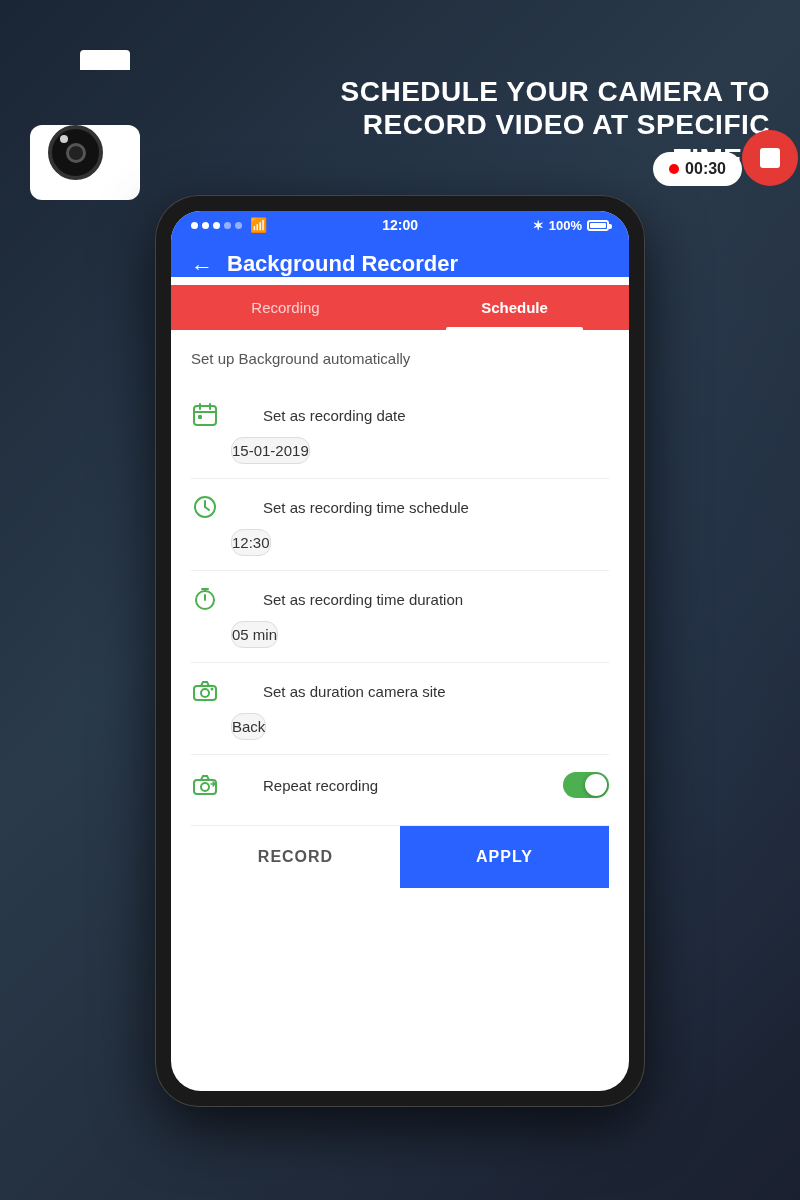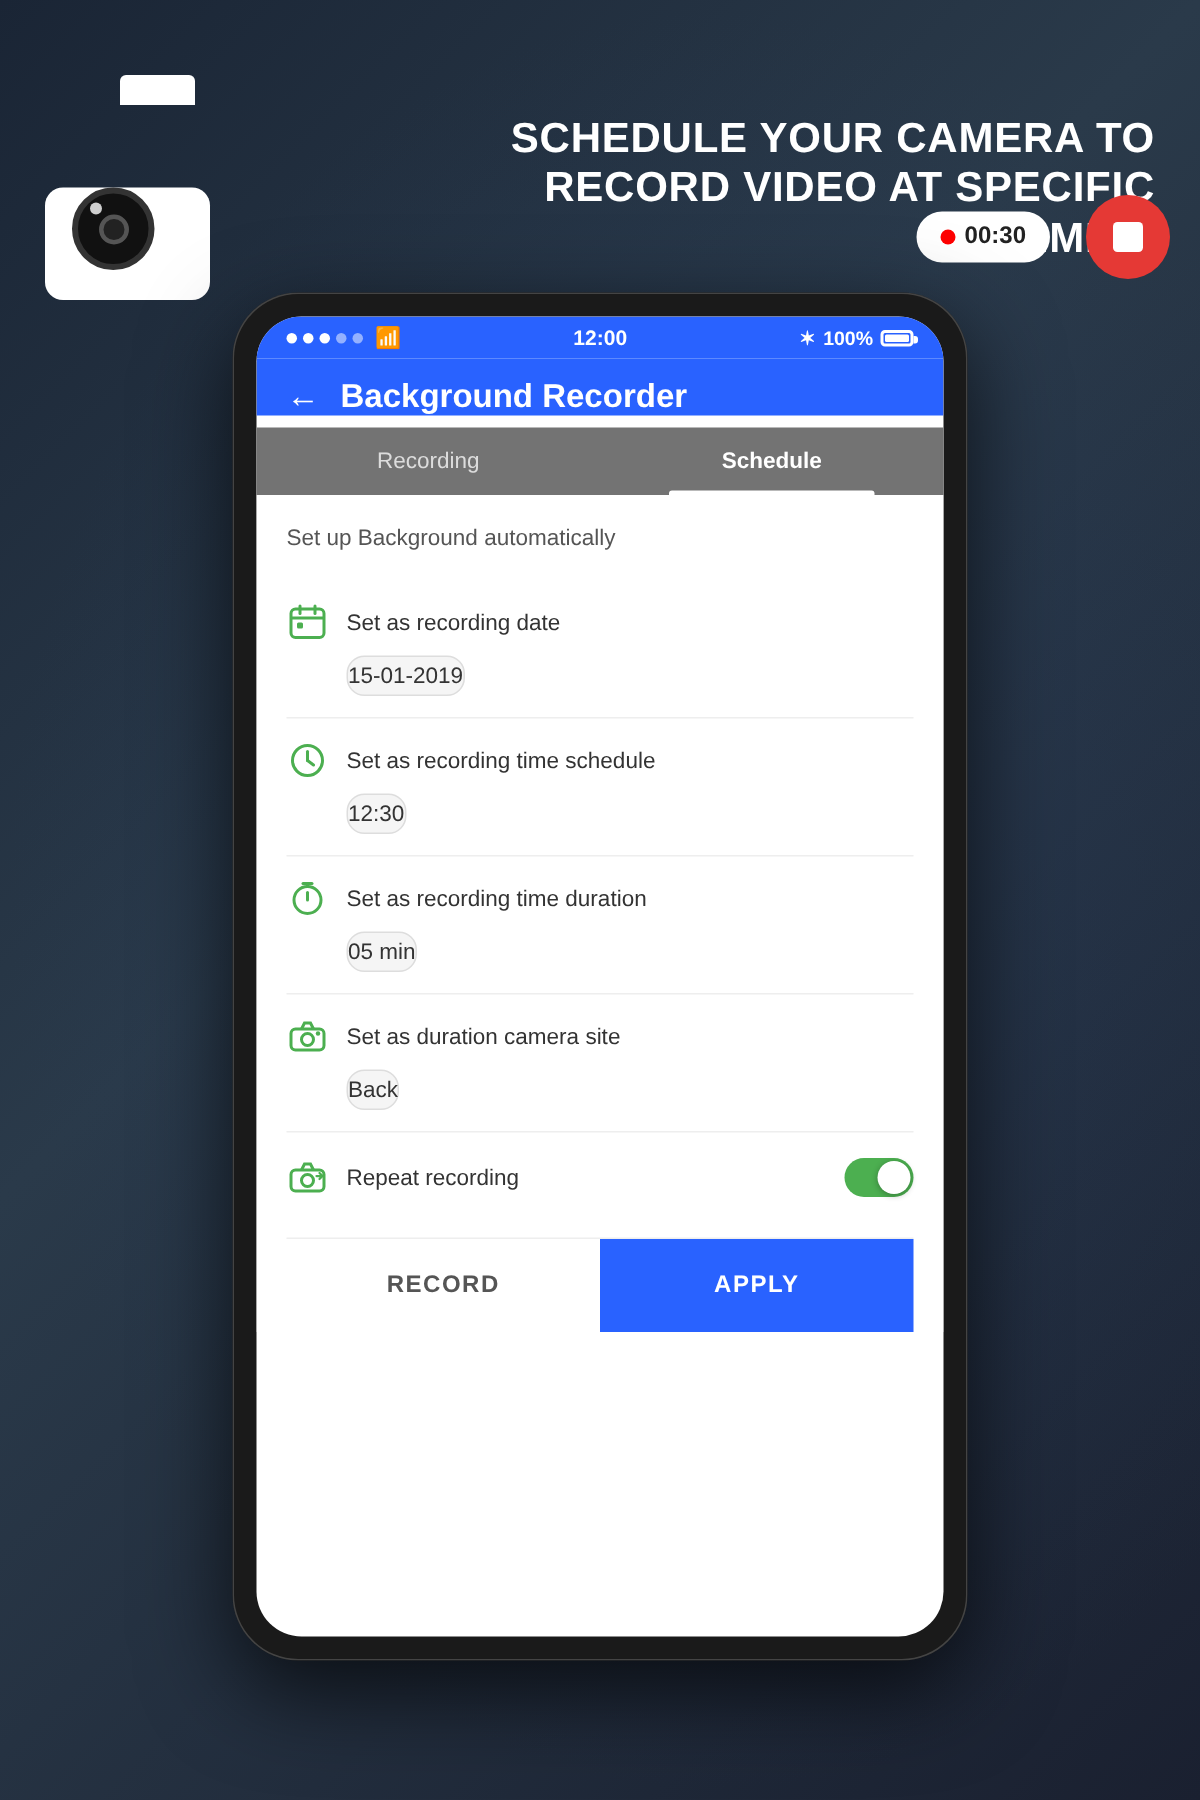--- a/index.html
+++ b/index.html
@@ -115,24 +115,24 @@
       text-transform: uppercase;
       line-height: 1.2;
       letter-spacing: 0.5px;
       text-align: right;
     }
 
     
     .record-controls {
       position: absolute;
       top: 130px;
-      right: 20px;
-      display: flex;
-      align-items: center;
-      gap: 24px;
+      right: 2px;
+      display: flex;
+      align-items: flex-end;
+      gap: 0;
     }
     .record-timer {
       background: white;
       border-radius: 20px;
       padding: 8px 16px;
       display: flex;
       align-items: center;
       gap: 6px;
       font-weight: 700;
       font-size: 16px;
@@ -249,21 +249,21 @@
       cursor: pointer;
     }
     .app-title {
       color: white;
       font-size: 22px;
       font-weight: 600;
     }
 
     
     .tabs {
-      background: #737373;
+      background: #ef4444;
       display: flex;
       padding: 0;
       margin-top: 8px;
     }
     .tab {
       flex: 1;
       text-align: center;
       padding: 14px 0;
       color: rgba(255,255,255,0.75);
       font-size: 15px;
@@ -311,20 +311,21 @@
       height: 28px;
       flex-shrink: 0;
       display: flex;
       align-items: center;
       justify-content: center;
     }
     .setting-label {
       font-size: 15px;
       color: #333;
       font-weight: 500;
+      margin-left: 32px;
     }
     .setting-value {
       margin-left: 40px;
       font-size: 15px;
       color: #333;
       background: #f5f5f5;
       display: inline-block;
       padding: 4px 0;
       border-radius: 12px;
       border: 1px solid #ddd;

